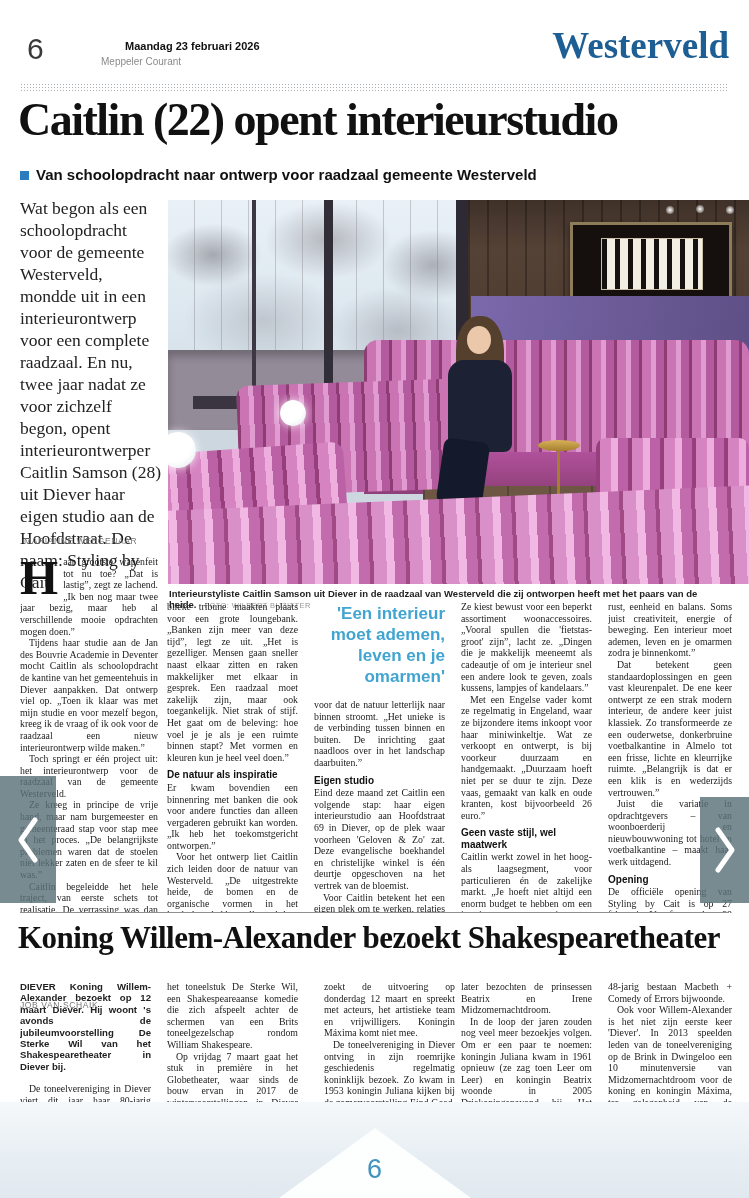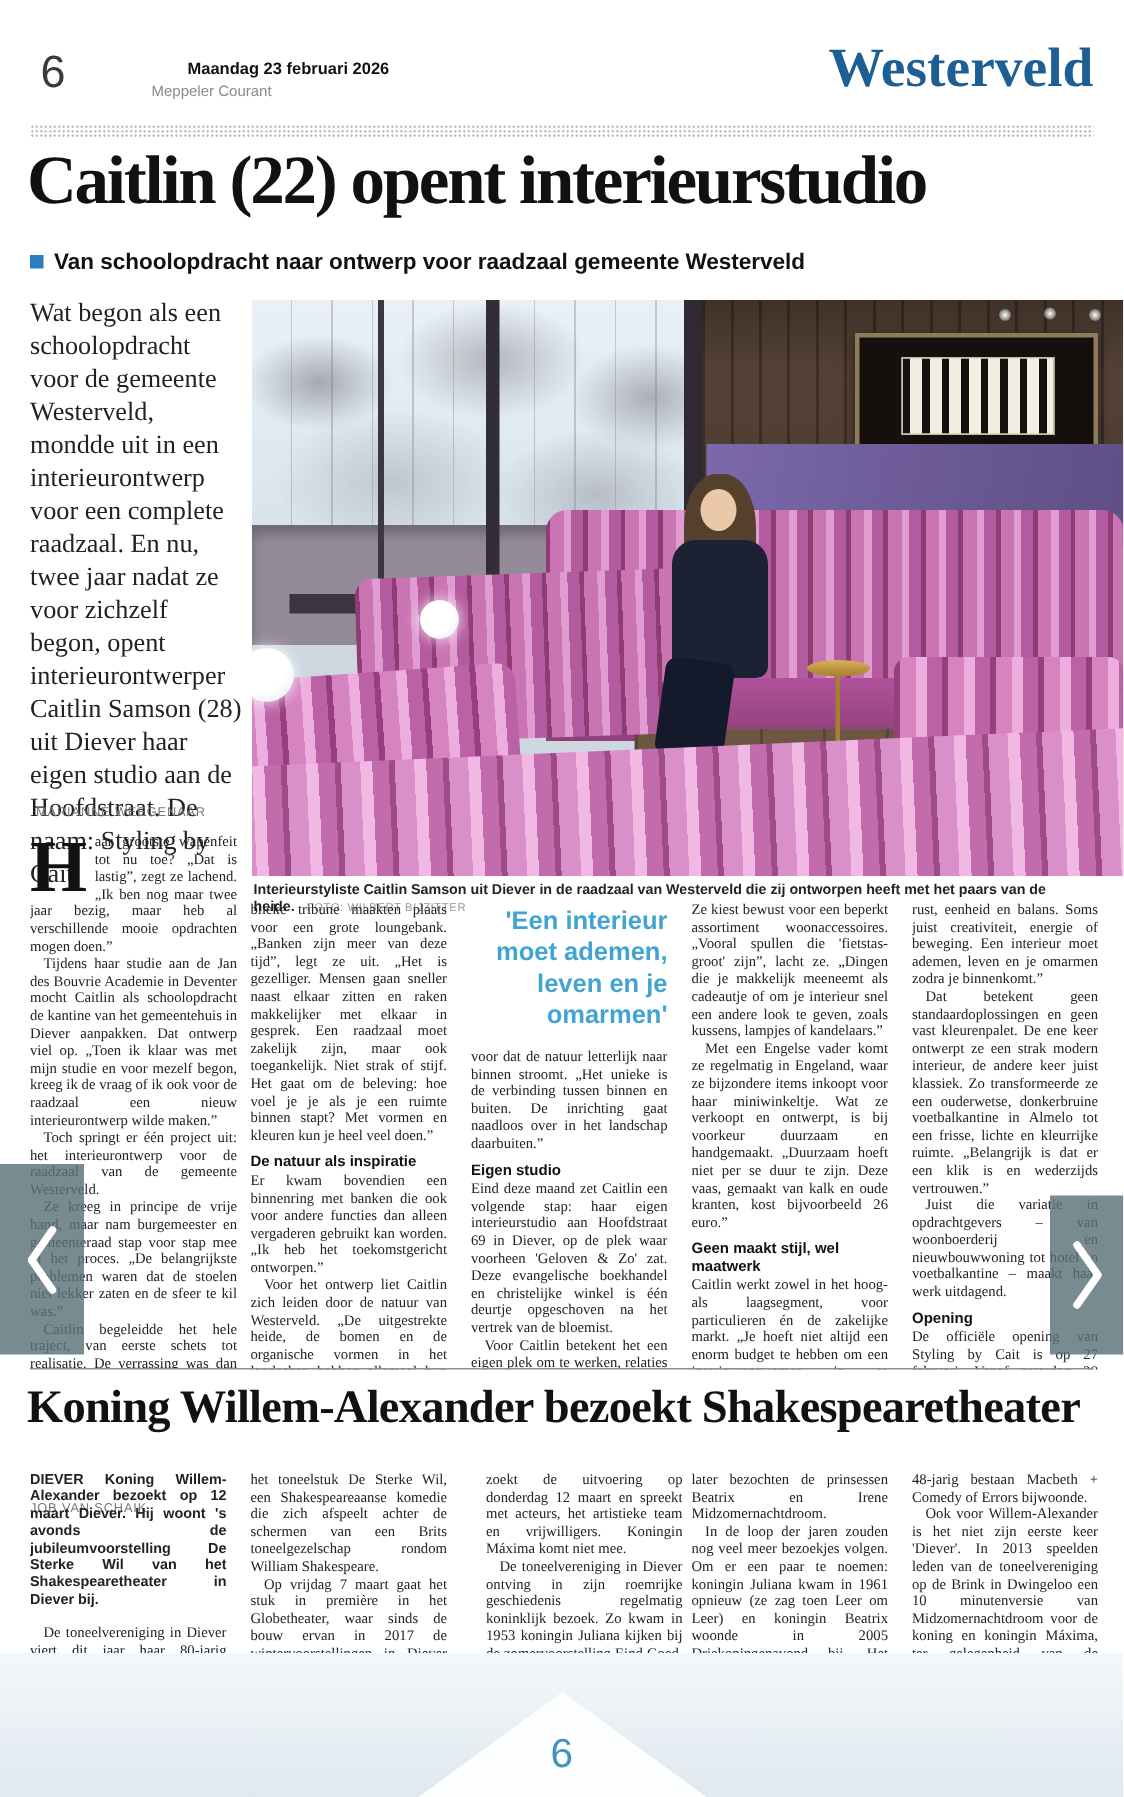--- a/index.html
+++ b/index.html
@@ -214,21 +214,21 @@
   <div class="col mcol3">
       <div class="pull-quote">'Een interieur moet ademen, leven en je omarmen'</div>
       <p class="para">voor dat de natuur letterlijk naar binnen stroomt. „Het unieke is de verbinding tussen binnen en buiten. De inrichting gaat naadloos over in het landschap daarbuiten.”</p>
       <h4 class="sub-heading">Eigen studio</h4>
       <p class="para">Eind deze maand zet Caitlin een volgende stap: haar eigen interieurstudio aan Hoofdstraat 69 in Diever, op de plek waar voorheen 'Geloven &amp; Zo' zat. Deze evangelische boekhandel en christelijke winkel is één deurtje opgeschoven na het vertrek van de bloemist.</p>
       <p class="para">Voor Caitlin betekent het een eigen plek om te werken, relaties te ontvangen én een klein winkeltje in te richten. „Voor inwoners en in het zomerseizoen ook voor toeristen.”</p>
     </div>
   <div class="col mcol4">
       <p class="para">Ze kiest bewust voor een beperkt assortiment woonaccessoires. „Vooral spullen die 'fietstas-groot' zijn”, lacht ze. „Dingen die je makkelijk meeneemt als cadeautje of om je interieur snel een andere look te geven, zoals kussens, lampjes of kandelaars.”</p>
       <p class="para">Met een Engelse vader komt ze regelmatig in Engeland, waar ze bijzondere items inkoopt voor haar miniwinkeltje. Wat ze verkoopt en ontwerpt, is bij voorkeur duurzaam en handgemaakt. „Duurzaam hoeft niet per se duur te zijn. Deze vaas, gemaakt van kalk en oude kranten, kost bijvoorbeeld 26 euro.”</p>
-      <h4 class="sub-heading">Geen maakt stijl, wel maatwerk</h4>
+      <h4 class="sub-heading">Geen vaste stijl, wel maatwerk</h4>
       <p class="para">Caitlin werkt zowel in het hoog- als laagsegment, voor particulieren én de zakelijke markt. „Je hoeft niet altijd een enorm budget te hebben om een interieurontwerper in te schakelen.”</p>
     </div>
   <div class="col mcol5">
       <p class="para">rust, eenheid en balans. Soms juist creativiteit, energie of beweging. Een interieur moet ademen, leven en je omarmen zodra je binnenkomt.”</p>
       <p class="para">Dat betekent geen standaardoplossingen en geen vast kleurenpalet. De ene keer ontwerpt ze een strak modern interieur, de andere keer juist klassiek. Zo transformeerde ze een ouderwetse, donkerbruine voetbalkantine in Almelo tot een frisse, lichte en kleurrijke ruimte. „Belangrijk is dat er een klik is en wederzijds vertrouwen.”</p>
       <p class="para">Juist die variatie in opdrachtgevers – van woonboerderij en nieuwbouwwoning tot hotel en voetbalkantine – maakt haar werk uitdagend.</p>
       <h4 class="sub-heading">Opening</h4>
       <p class="para">De officiële opening van Styling by Cait is op 27 februari. Vanaf zaterdag 28 februari is iedereen welkom om binnen te lopen, een cadeautje te kopen of een intakegesprek voor stylingadvies te plannen.</p>
     </div>
 

